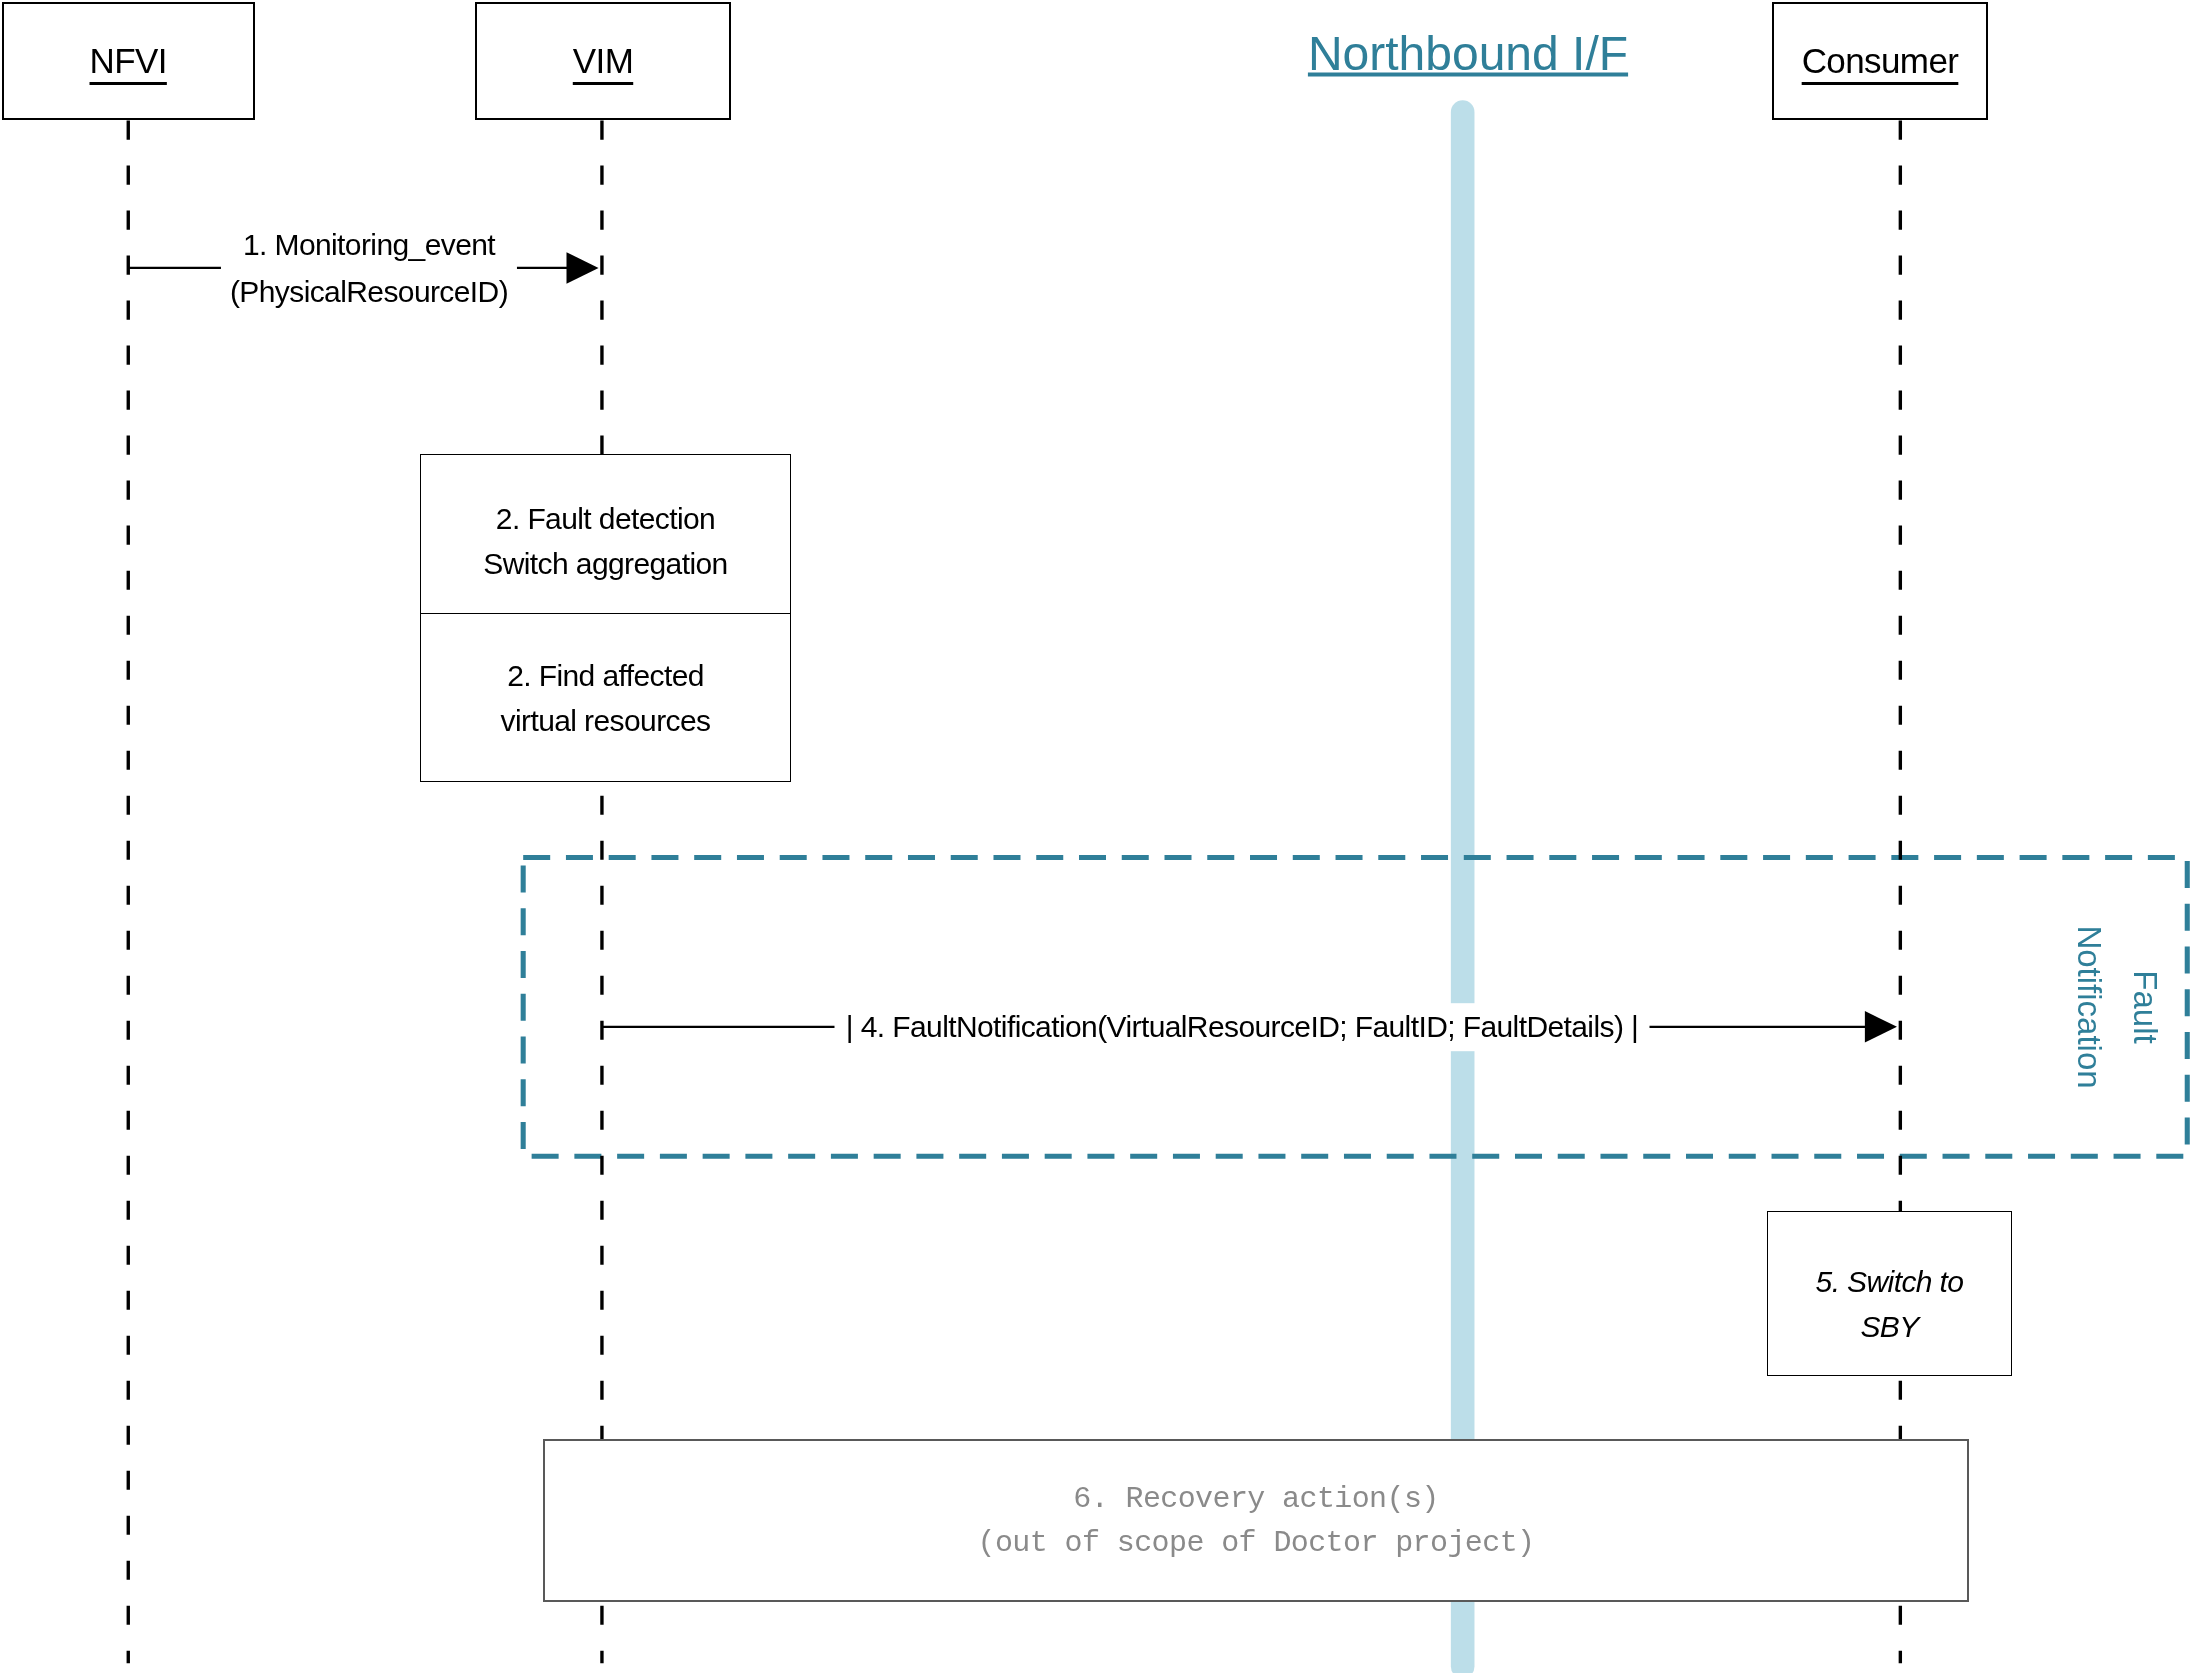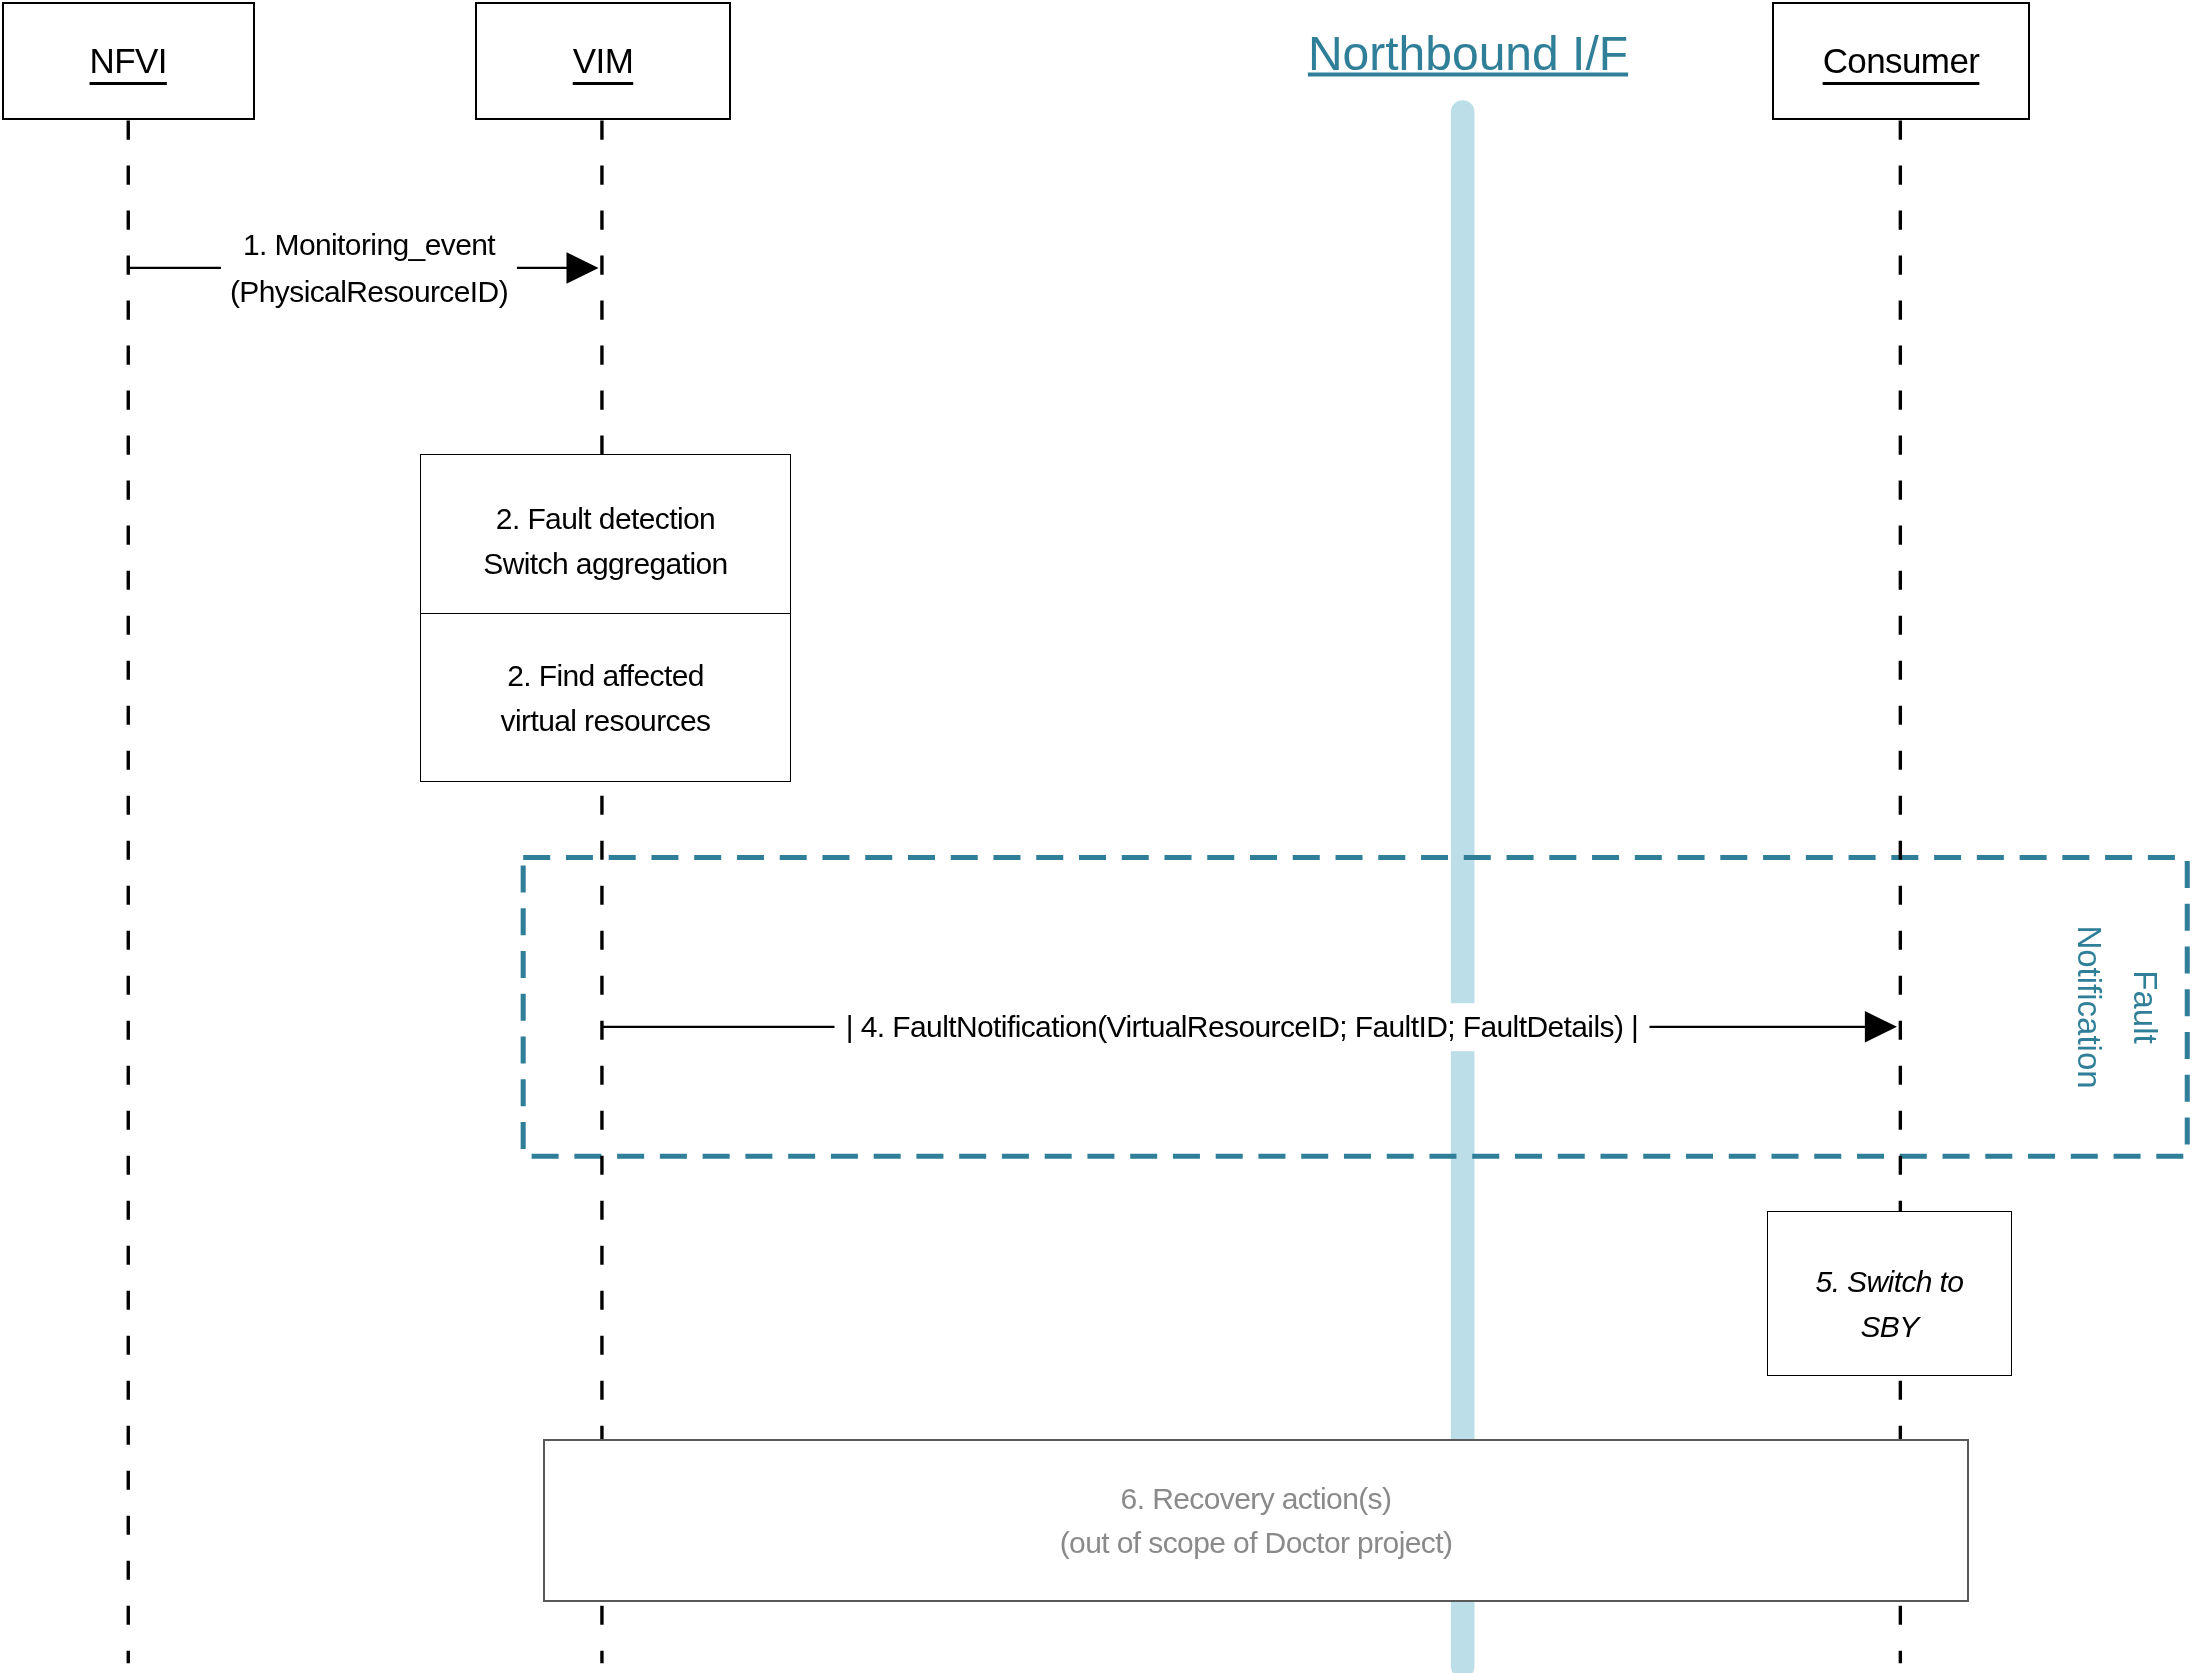--- a/index.html
+++ b/index.html
@@ -48,42 +48,42 @@
     <line x1="1070" y1="1825" x2="3318" y2="1825" stroke="#000" stroke-width="4"></line>
     <polygon points="3372,1825 3315,1797 3315,1853" fill="#000"></polygon>
   </svg>
 
   <div class="box headbox" style="left:1.7px;top:2.3px;width:253px;height:118px;">
     <span class="ul">NFVI</span>
   </div>
   <div class="box headbox" style="left:475px;top:2.3px;width:256px;height:118px;">
     <span class="ul">VIM</span>
   </div>
-  <div class="box headbox" style="left:1772px;top:2.3px;width:258px;height:118px;">
+  <div class="box headbox" style="left:1772px;top:2.3px;width:216px;height:118px;">
     <span class="ul">Consumer</span>
   </div>
 
   <div class="iftitle">Northbound I/F</div>
 
   <div class="box actbox" style="left:420px;top:406px;width:371px;height:174px;margin-top:48px;">
     <div>2. Fault detection</div>
     <div>Switch aggregation</div>
   </div>
 
   <div class="box actbox" style="left:420px;top:613px;width:371px;height:169px;">
     <div>2. Find affected</div>
     <div>virtual resources</div>
   </div>
 
   <div class="box actbox" style="left:1767px;top:1211px;width:245px;height:165px;padding-top:20px;font-style:italic;">
     <div>5. Switch to</div>
     <div>SBY</div>
   </div>
 
-  <div class="box graybox" style="left:543px;top:1439px;width:1426px;height:163px;">
+  <div class="box graybox" style="left:543px;top:1439px;width:1426px;height:163px;font-family:Liberation Mono, monospace;">
     <div>6. Recovery action(s)</div>
     <div>(out of scope of Doctor project)</div>
   </div>
 
   <div class="msglabel" id="msg1-label">
     <div>1. Monitoring_event</div>
     <div>(PhysicalResourceID)</div>
   </div>
 
   <div class="msglabel" id="msg4-label">| 4. FaultNotification(VirtualResourceID; FaultID; FaultDetails) |</div>

